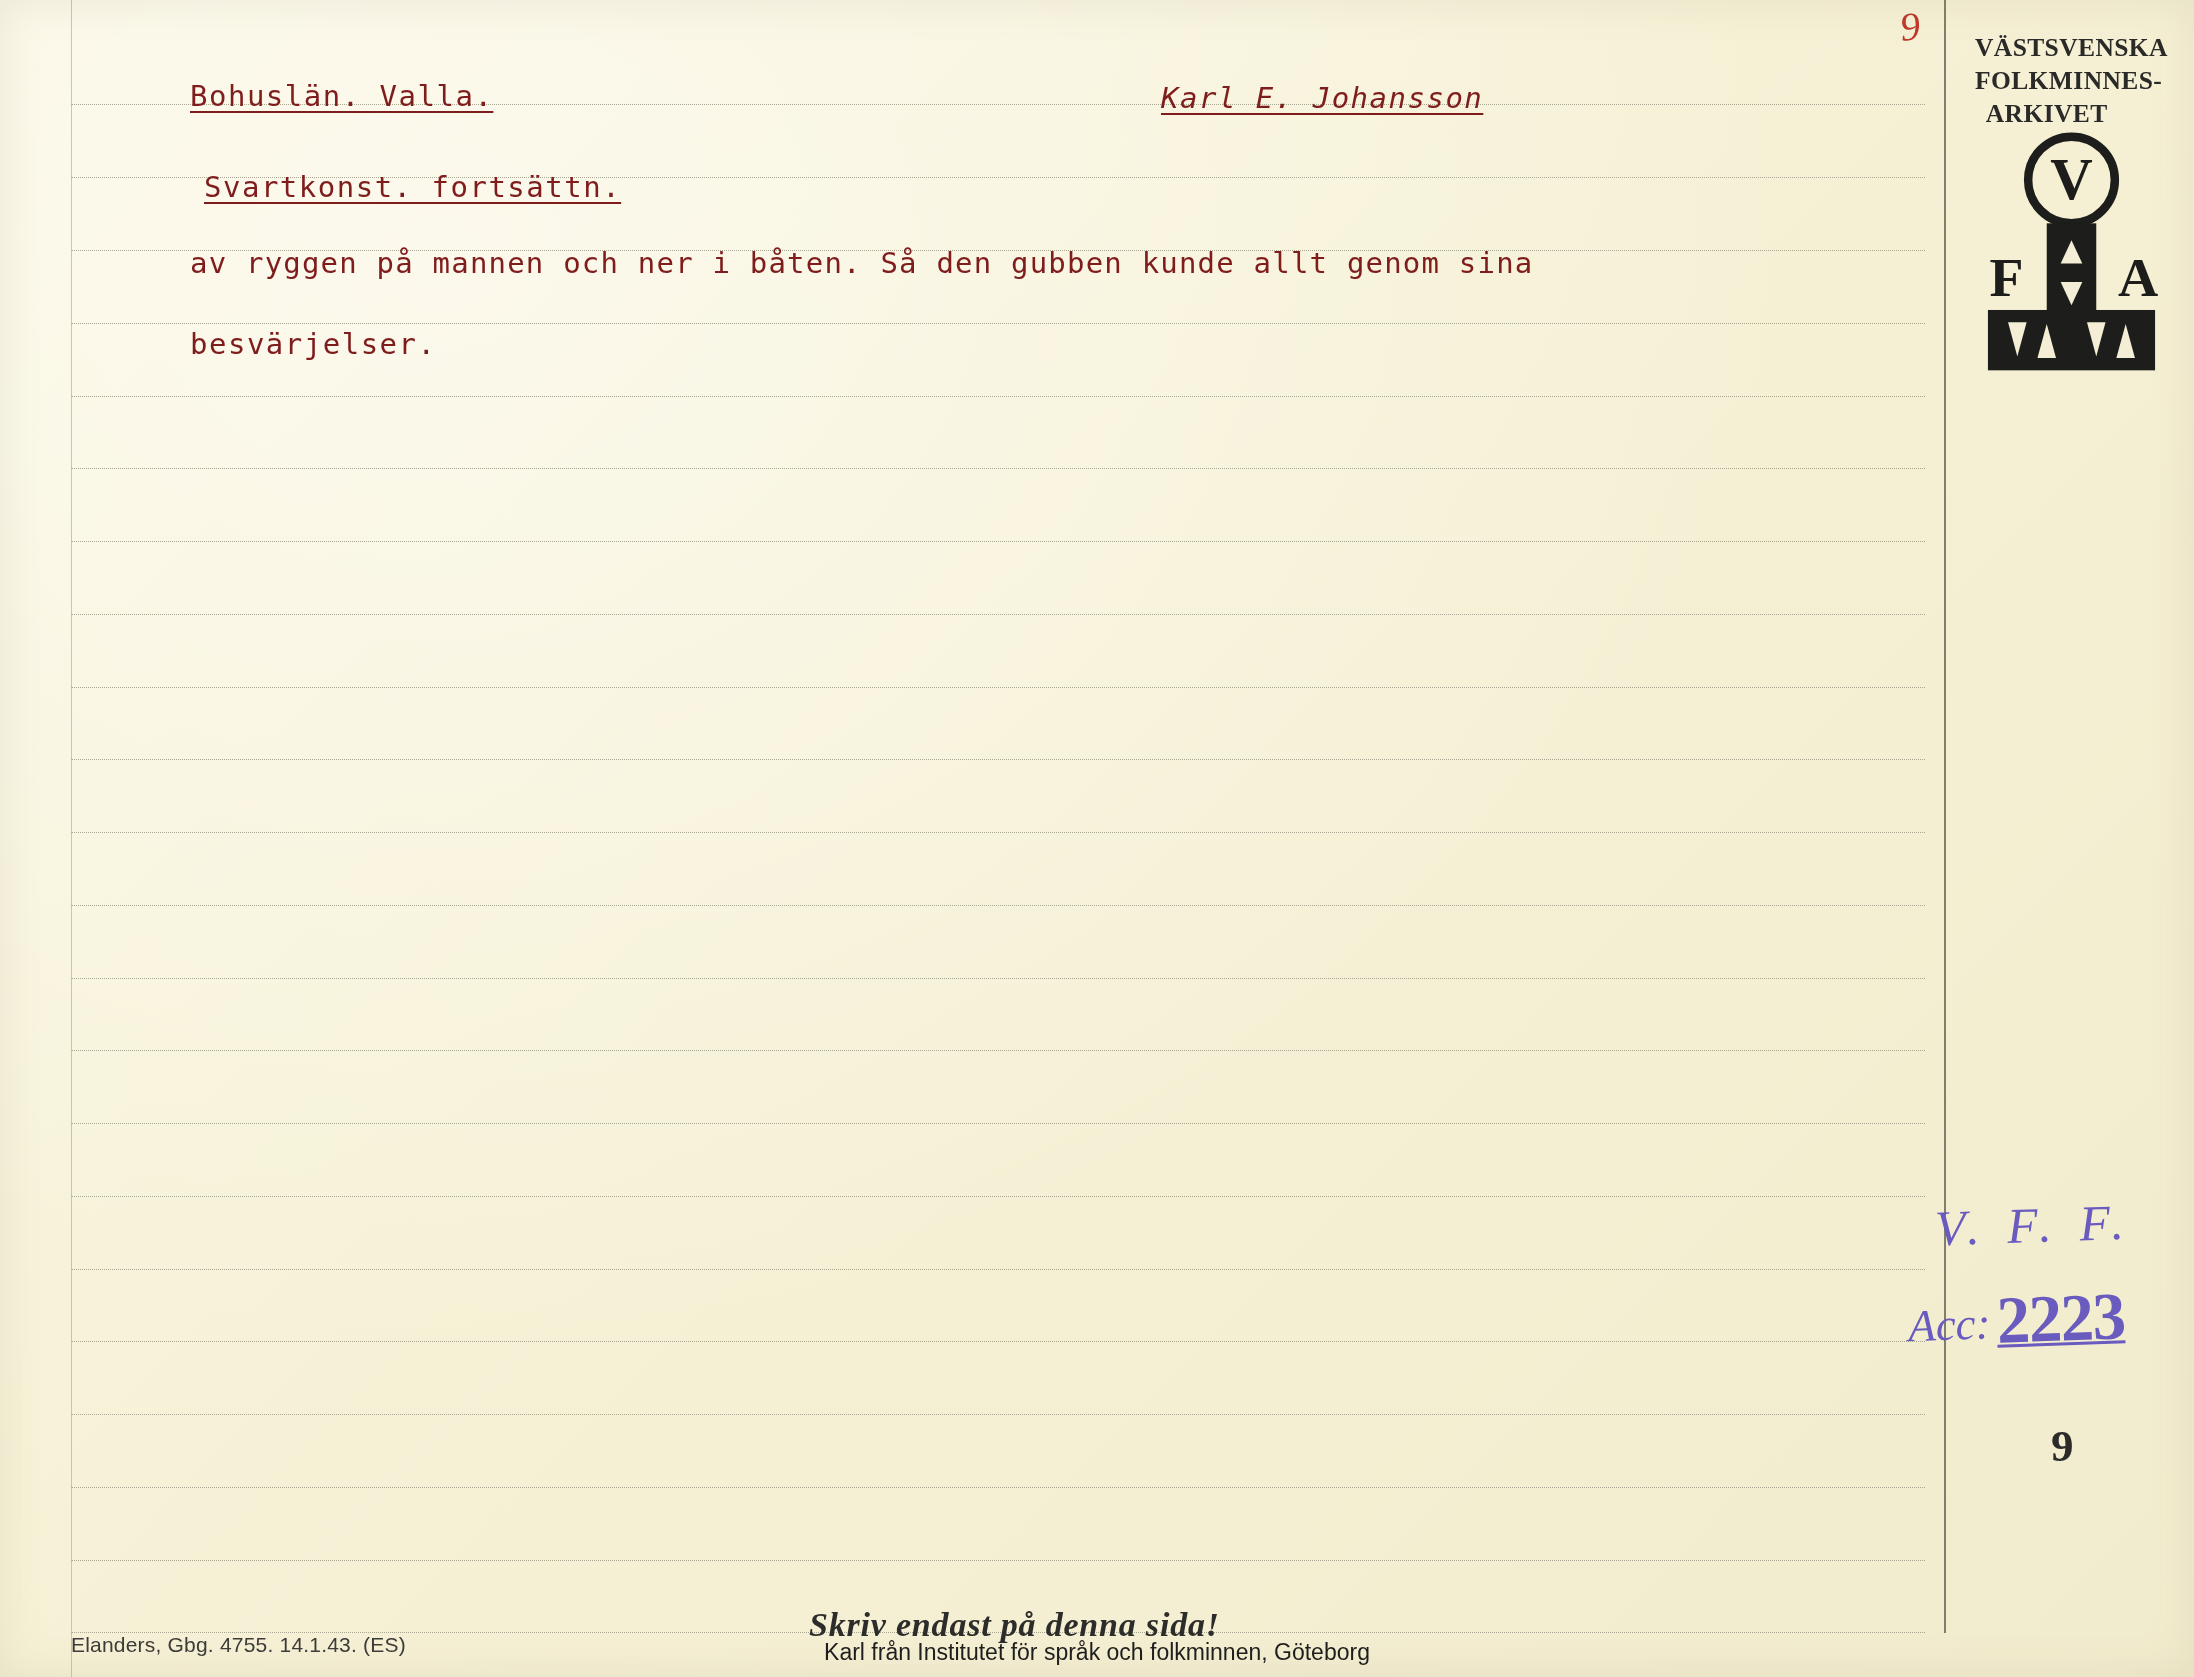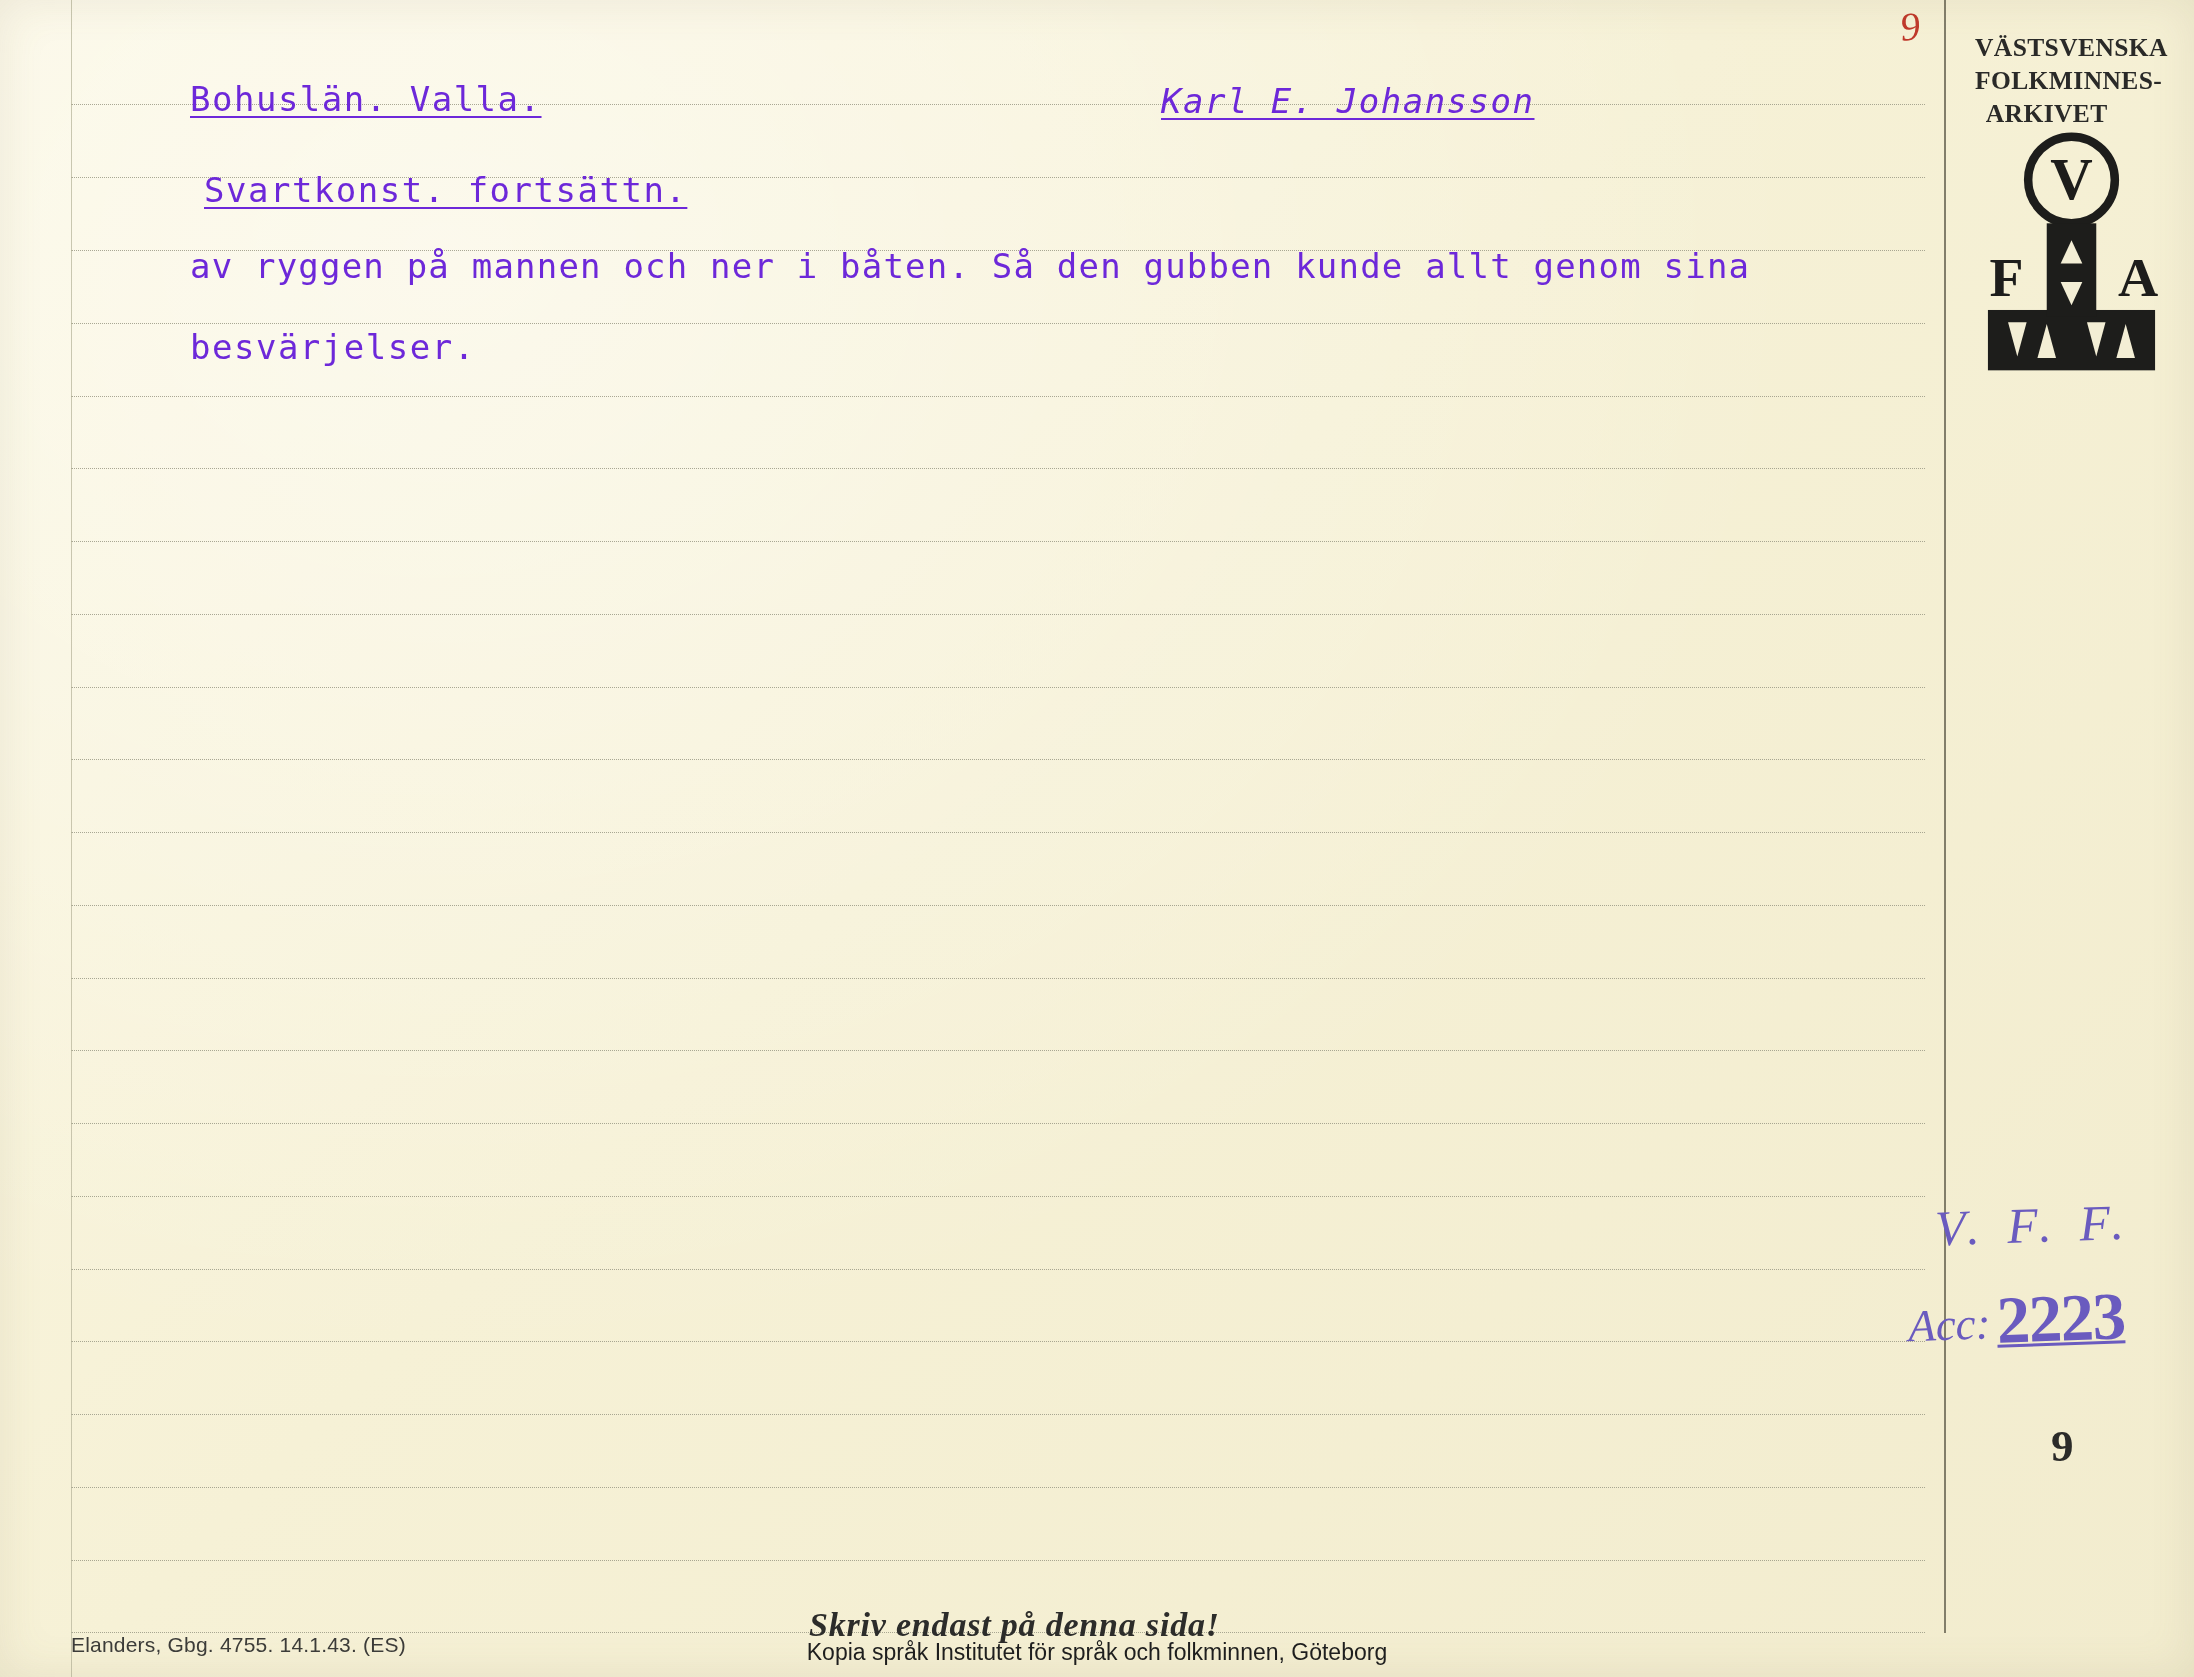--- a/index.html
+++ b/index.html
@@ -70,24 +70,24 @@
     width: 0;
     height: 1633px;
     border-left: 2.3px solid #6d6a58;
     opacity: 0.85;
   }
 
   
   .typed {
     position: absolute;
     font-family: "DejaVu Sans Mono", "Liberation Mono", monospace;
-    color: #6d28d9;
+    color: #7f1d1d;
     letter-spacing: 1.5px;
     white-space: pre;
-    font-size: 34px;
+    font-size: 29px;
   }
   .typed.underline {
     text-decoration: underline;
     text-decoration-thickness: 1.5px;
     text-underline-offset: 5.4px;
   }
 
   .line-place     { left: 190px; top: 79px; }
   .line-collector { left: 1161px; top: 81px; font-style: italic; }
   .line-subject   { left: 204px; top: 170px; }
@@ -302,14 +302,14 @@
 
   <div class="page-num">9</div>
 
   <div class="printer">Elanders, Gbg. 4755. 14.1.43.   (ES)</div>
 
   <div class="instruction">Skriv endast på denna sida!</div>
 
   <div class="edge-shade"></div>
 </div>
 
-<div class="watermark">Kopia språk Institutet för språk och folkminnen, Göteborg</div>
+<div class="watermark">Karl från Institutet för språk och folkminnen, Göteborg</div>
 
 
 </body></html>

